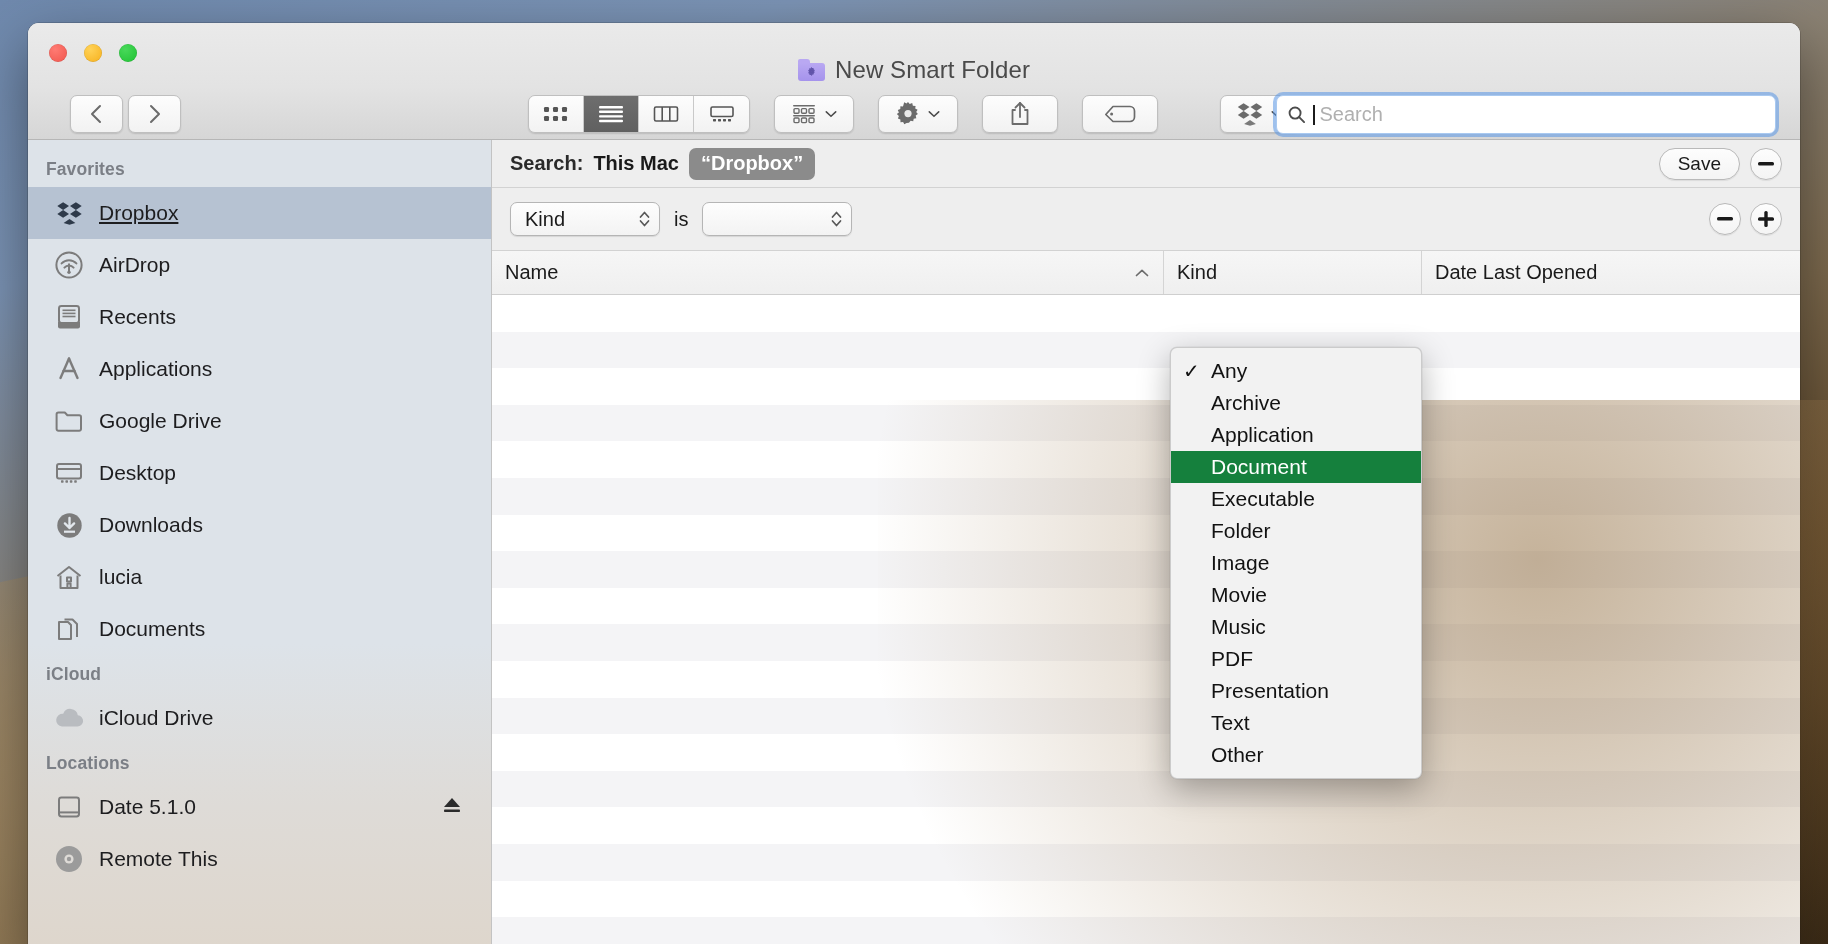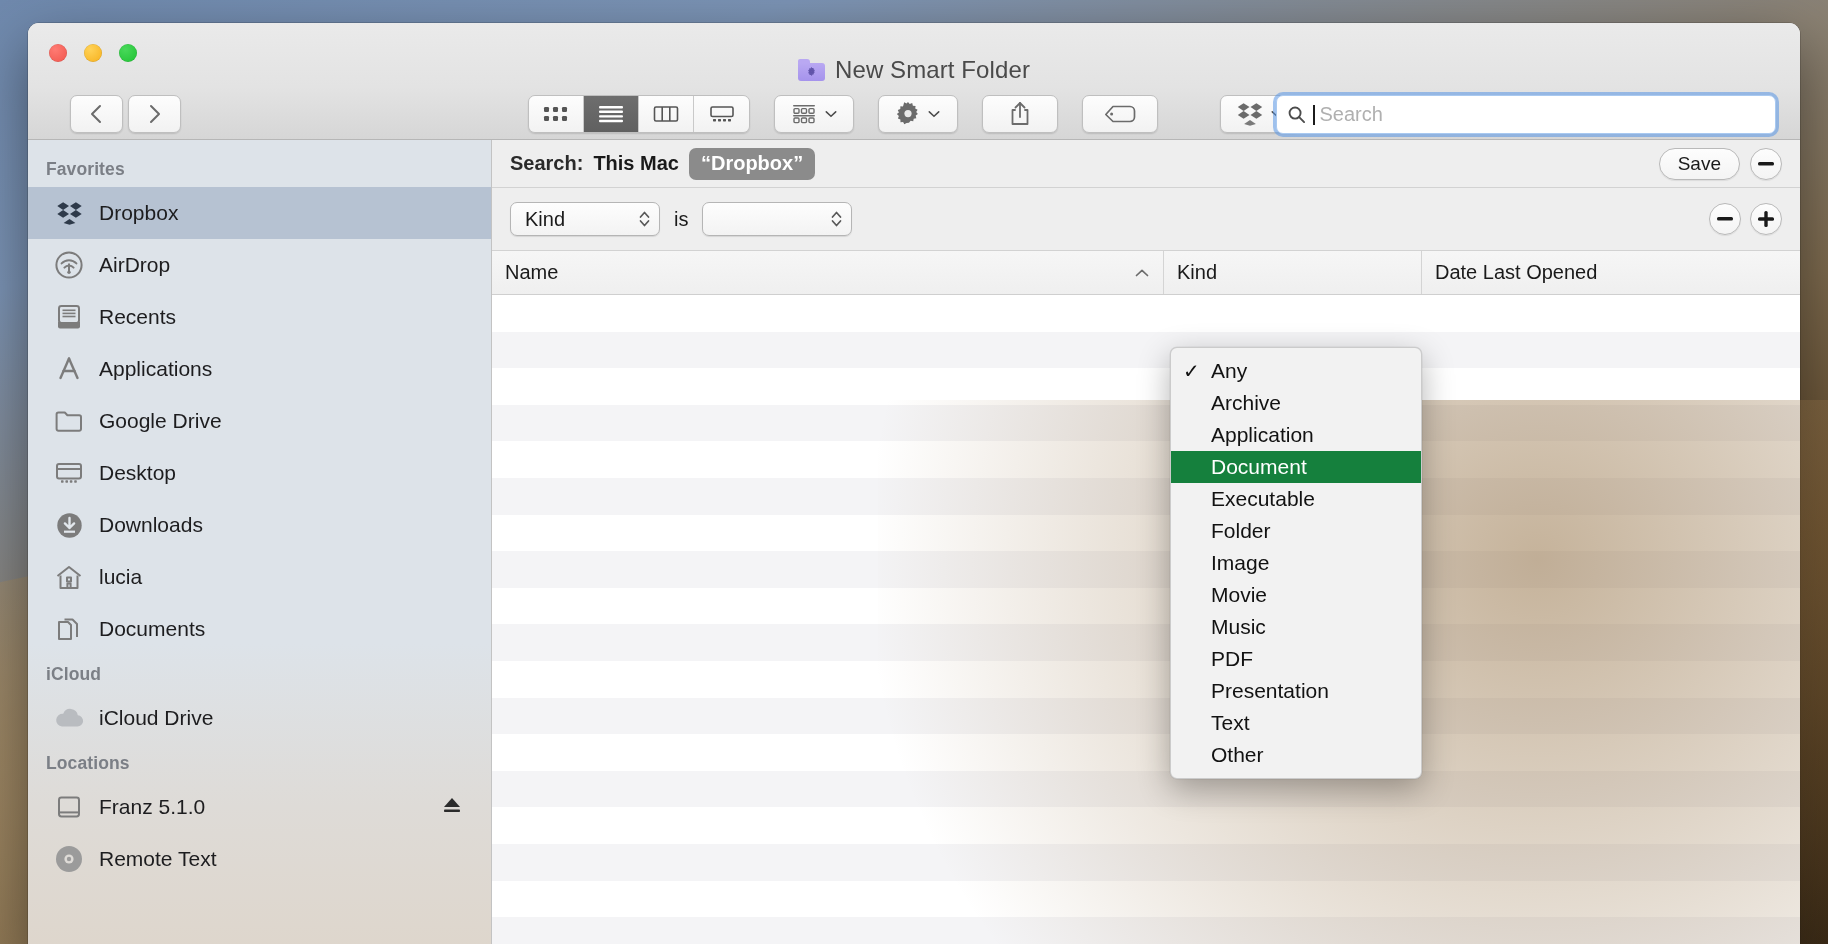--- a/index.html
+++ b/index.html
@@ -216,20 +216,21 @@
     height: 52px;
     display: flex;
     align-items: center;
     padding-left: 26px;
     gap: 15px;
     font-size: 21px;
     color: #1d1d1f;
   }
   .sb-item.selected {
     background: #b6c2d2;
+    text-decoration: underline;
   }
   .sb-icon {
     width: 30px; height: 30px;
     flex: 0 0 30px;
     display: flex;
     align-items: center;
     justify-content: center;
     color: #7c7c7c;
   }
   .sb-label { white-space: nowrap; }
@@ -696,38 +697,38 @@
 
         <div class="sb-header">Locations</div>
 
         <div class="sb-item">
           <span class="sb-icon">
             <svg width="26" height="26" viewBox="0 0 26 26" fill="none" stroke="currentColor" stroke-width="2" stroke-linejoin="round">
               <rect x="3" y="3.5" width="20" height="19" rx="2.4"></rect>
               <line x1="3" y1="18.4" x2="23" y2="18.4"></line>
             </svg>
           </span>
-          <span class="sb-label">Franz 5.1.0</span>
+          <span class="sb-label">Date 5.1.0</span>
           <span class="eject">
             <svg width="22" height="20" viewBox="0 0 22 20" fill="currentColor">
               <path d="M11 3l8 9H3l8-9z"></path>
               <rect x="3" y="14.5" width="16" height="2.6" rx=".8"></rect>
             </svg>
           </span>
         </div>
 
         <div class="sb-item">
           <span class="sb-icon" style="color:#9b9b9b;">
             <svg width="28" height="28" viewBox="0 0 28 28" fill="currentColor">
               <circle cx="14" cy="14" r="13"></circle>
               <circle cx="14" cy="14" r="4.6" fill="#dedbd7"></circle>
               <circle cx="14" cy="14" r="2.2" fill="#9b9b9b"></circle>
             </svg>
           </span>
-          <span class="sb-label">Remote Text</span>
+          <span class="sb-label">Remote This</span>
         </div>
       </div>
 
       <div class="content">
 
         <div class="searchbar-row">
           <span class="sr-label">Search:</span>
           <span class="sr-scope">This Mac</span>
           <span class="sr-chip">“Dropbox”</span>
           <span class="sr-right">

